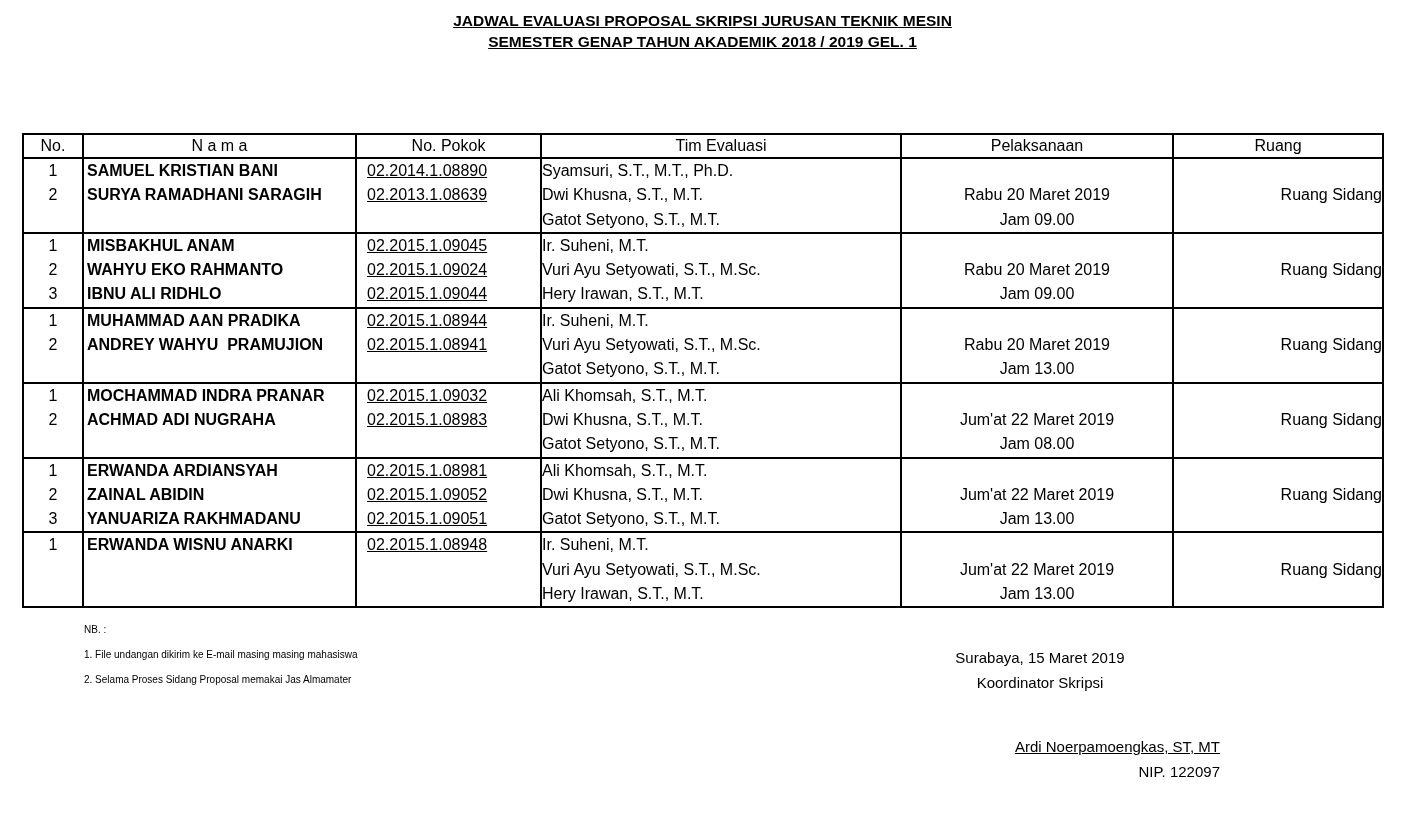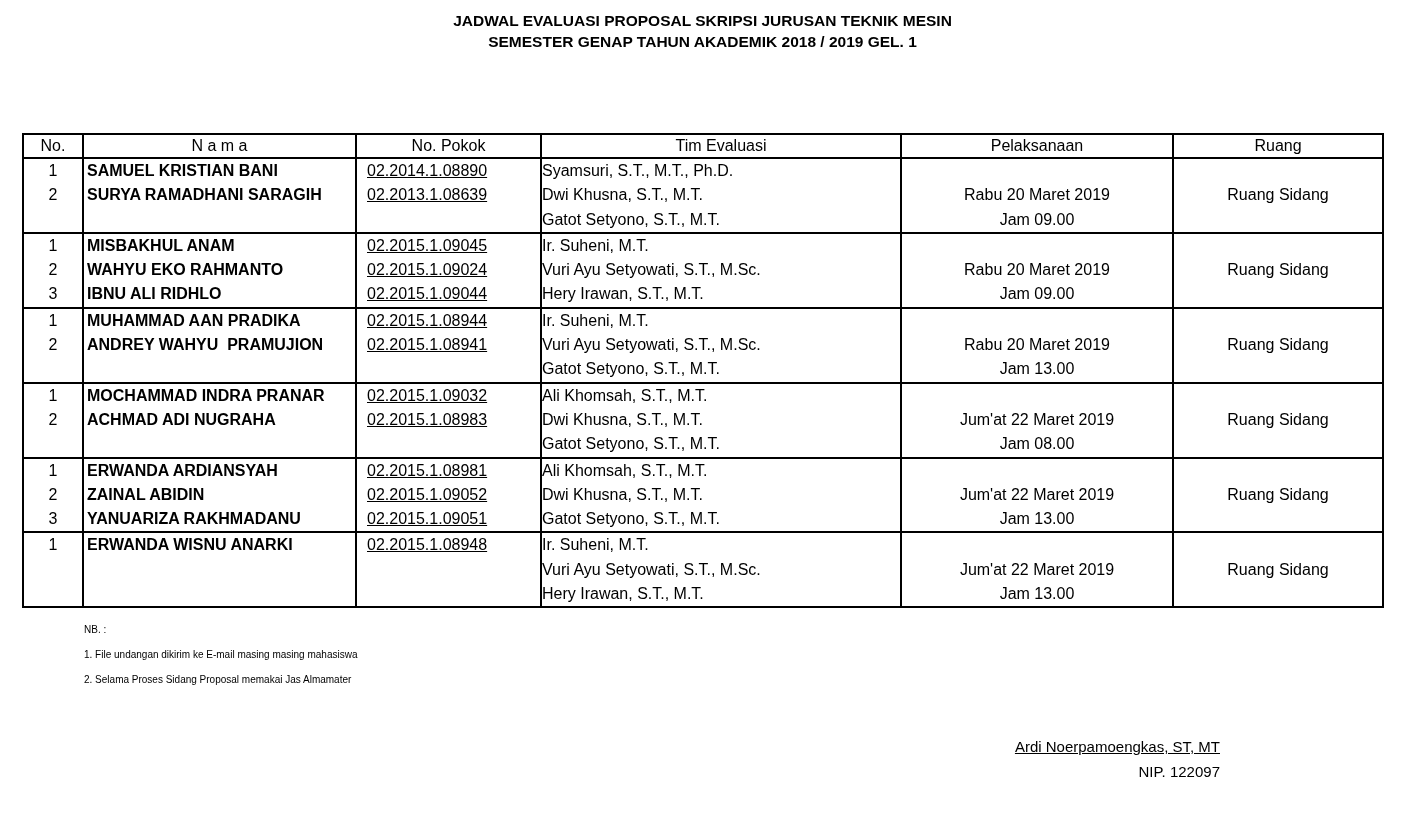--- a/index.html
+++ b/index.html
@@ -17,20 +17,21 @@
   }
   .title-block {
     position: absolute;
     top: 10px;
     left: 0;
     width: 100%;
     text-align: center;
     font-weight: bold;
     font-size: 15.5px;
     line-height: 21px;
+    text-decoration: underline;
   }
   table.schedule {
     position: absolute;
     left: 22px;
     top: 133px;
     width: 1360px;
     border-collapse: collapse;
     table-layout: fixed;
     font-size: 16px;
   }
@@ -52,21 +53,21 @@
     height: 24.3px;
     line-height: 24.3px;
     white-space: pre;
     overflow: hidden;
   }
   .c-no .line { text-align: center; }
   .c-name .line { padding-left: 3px; font-weight: bold; }
   .c-pokok .line { padding-left: 10px; text-decoration: underline; }
   .c-tim .line { padding-left: 0; }
   .c-pelaksanaan .line { text-align: center; }
-  .c-tempat .line { text-align: center; }
+  .c-tempat .line { text-align: right; }
   .notes-block {
     position: absolute;
     left: 84px;
     top: 617px;
     font-size: 10px;
     line-height: 25px;
   }
   .sign-top-block {
     position: absolute;
     left: 860px;
@@ -318,19 +319,23 @@
 
     </tbody>
   </table>
 
   <div class="notes-block">
     <div>NB. :</div>
     <div>1. File undangan dikirim ke E-mail masing masing mahasiswa</div>
     <div>2. Selama Proses Sidang Proposal memakai Jas Almamater</div>
   </div>
 
+  <div class="sign-top-block">
+    <div>Surabaya, 15 Maret 2019</div>
+    <div>Koordinator Skripsi</div>
+  </div>
 
   <div class="sign-bottom-block">
     <div class="sign-name">Ardi Noerpamoengkas, ST, MT</div>
     <div>NIP. 122097</div>
   </div>
 
 </div>
 
 </body></html>

